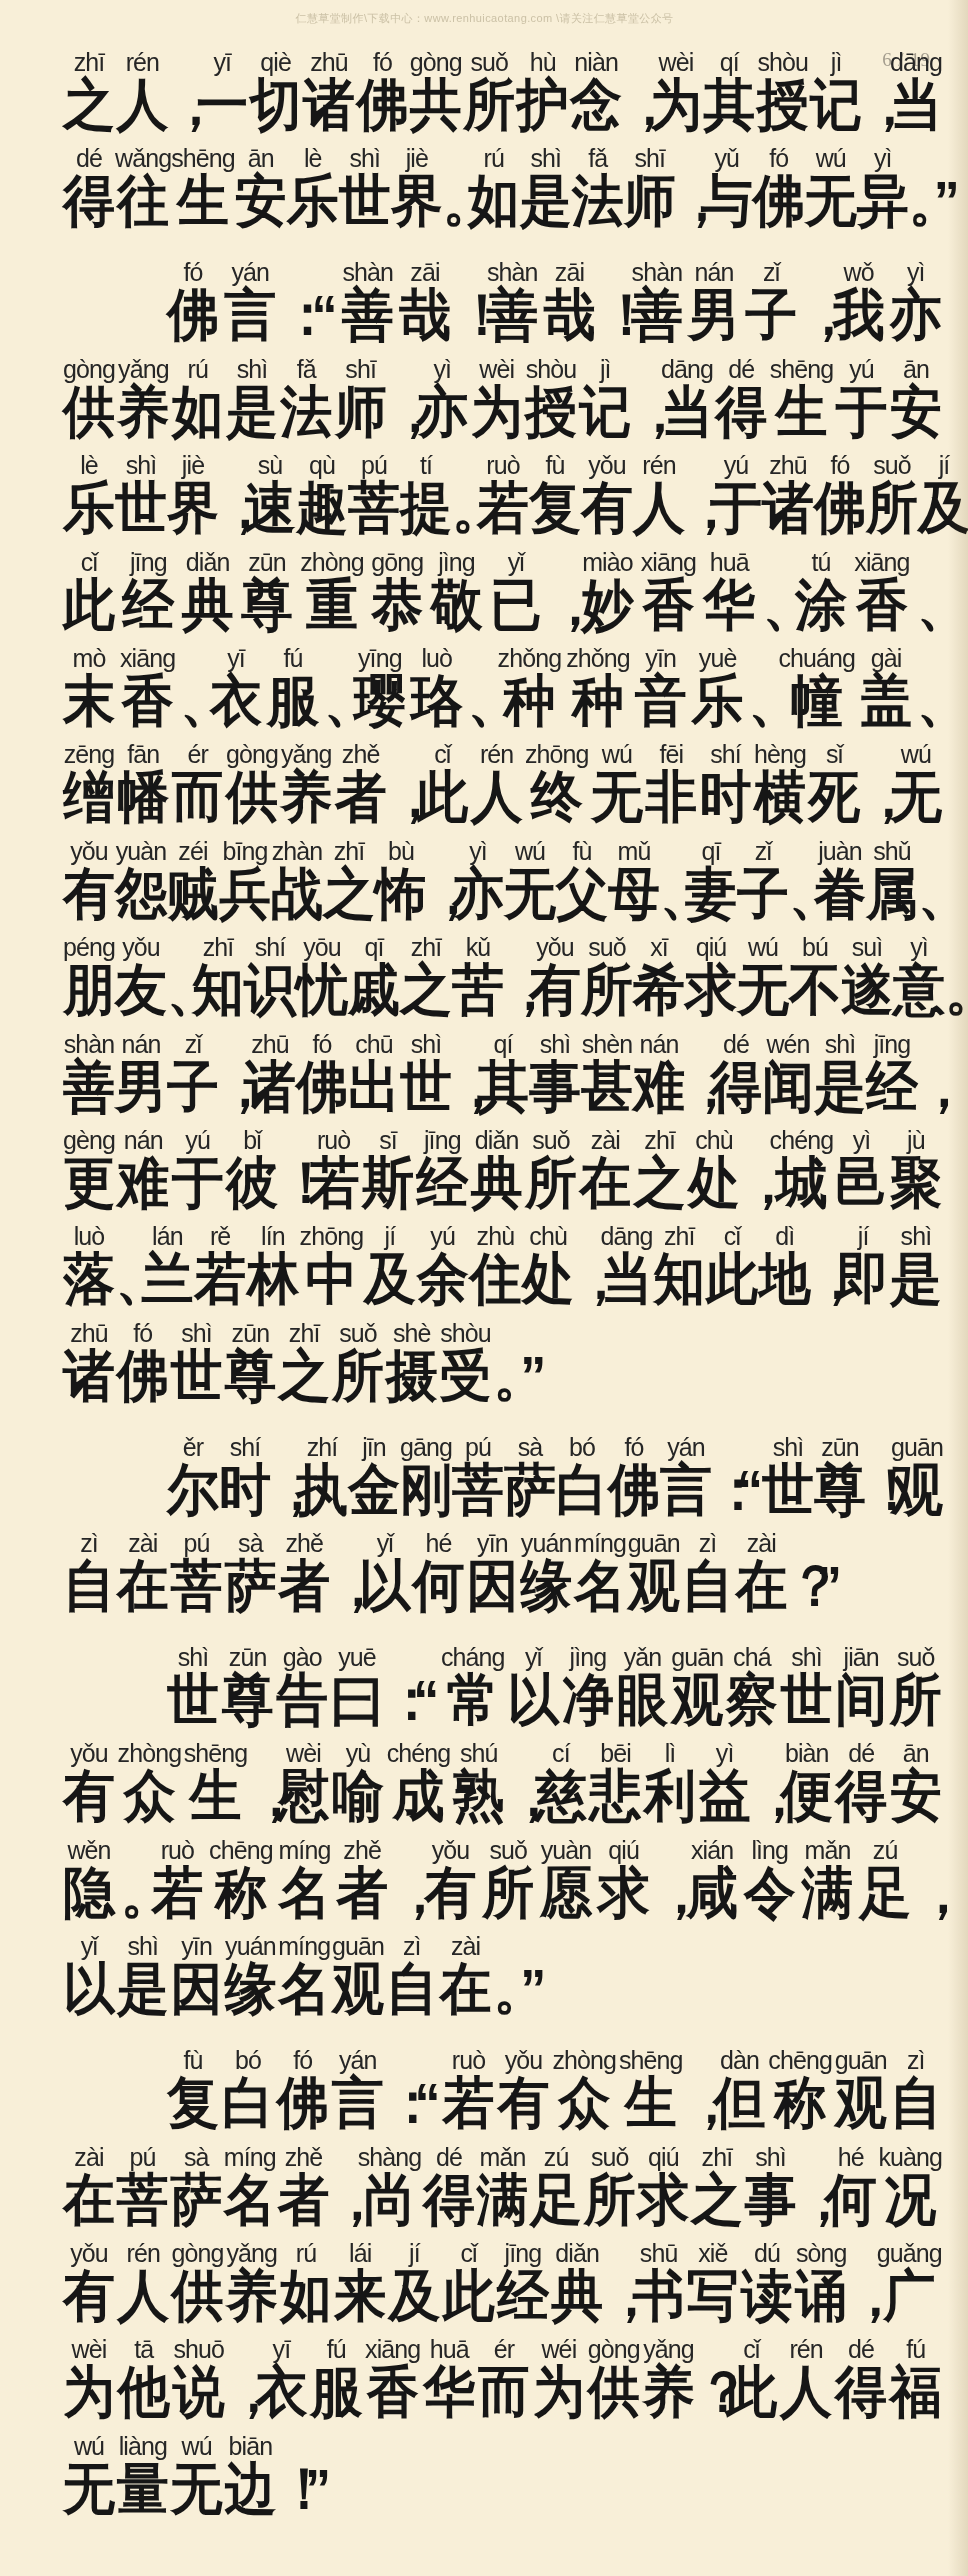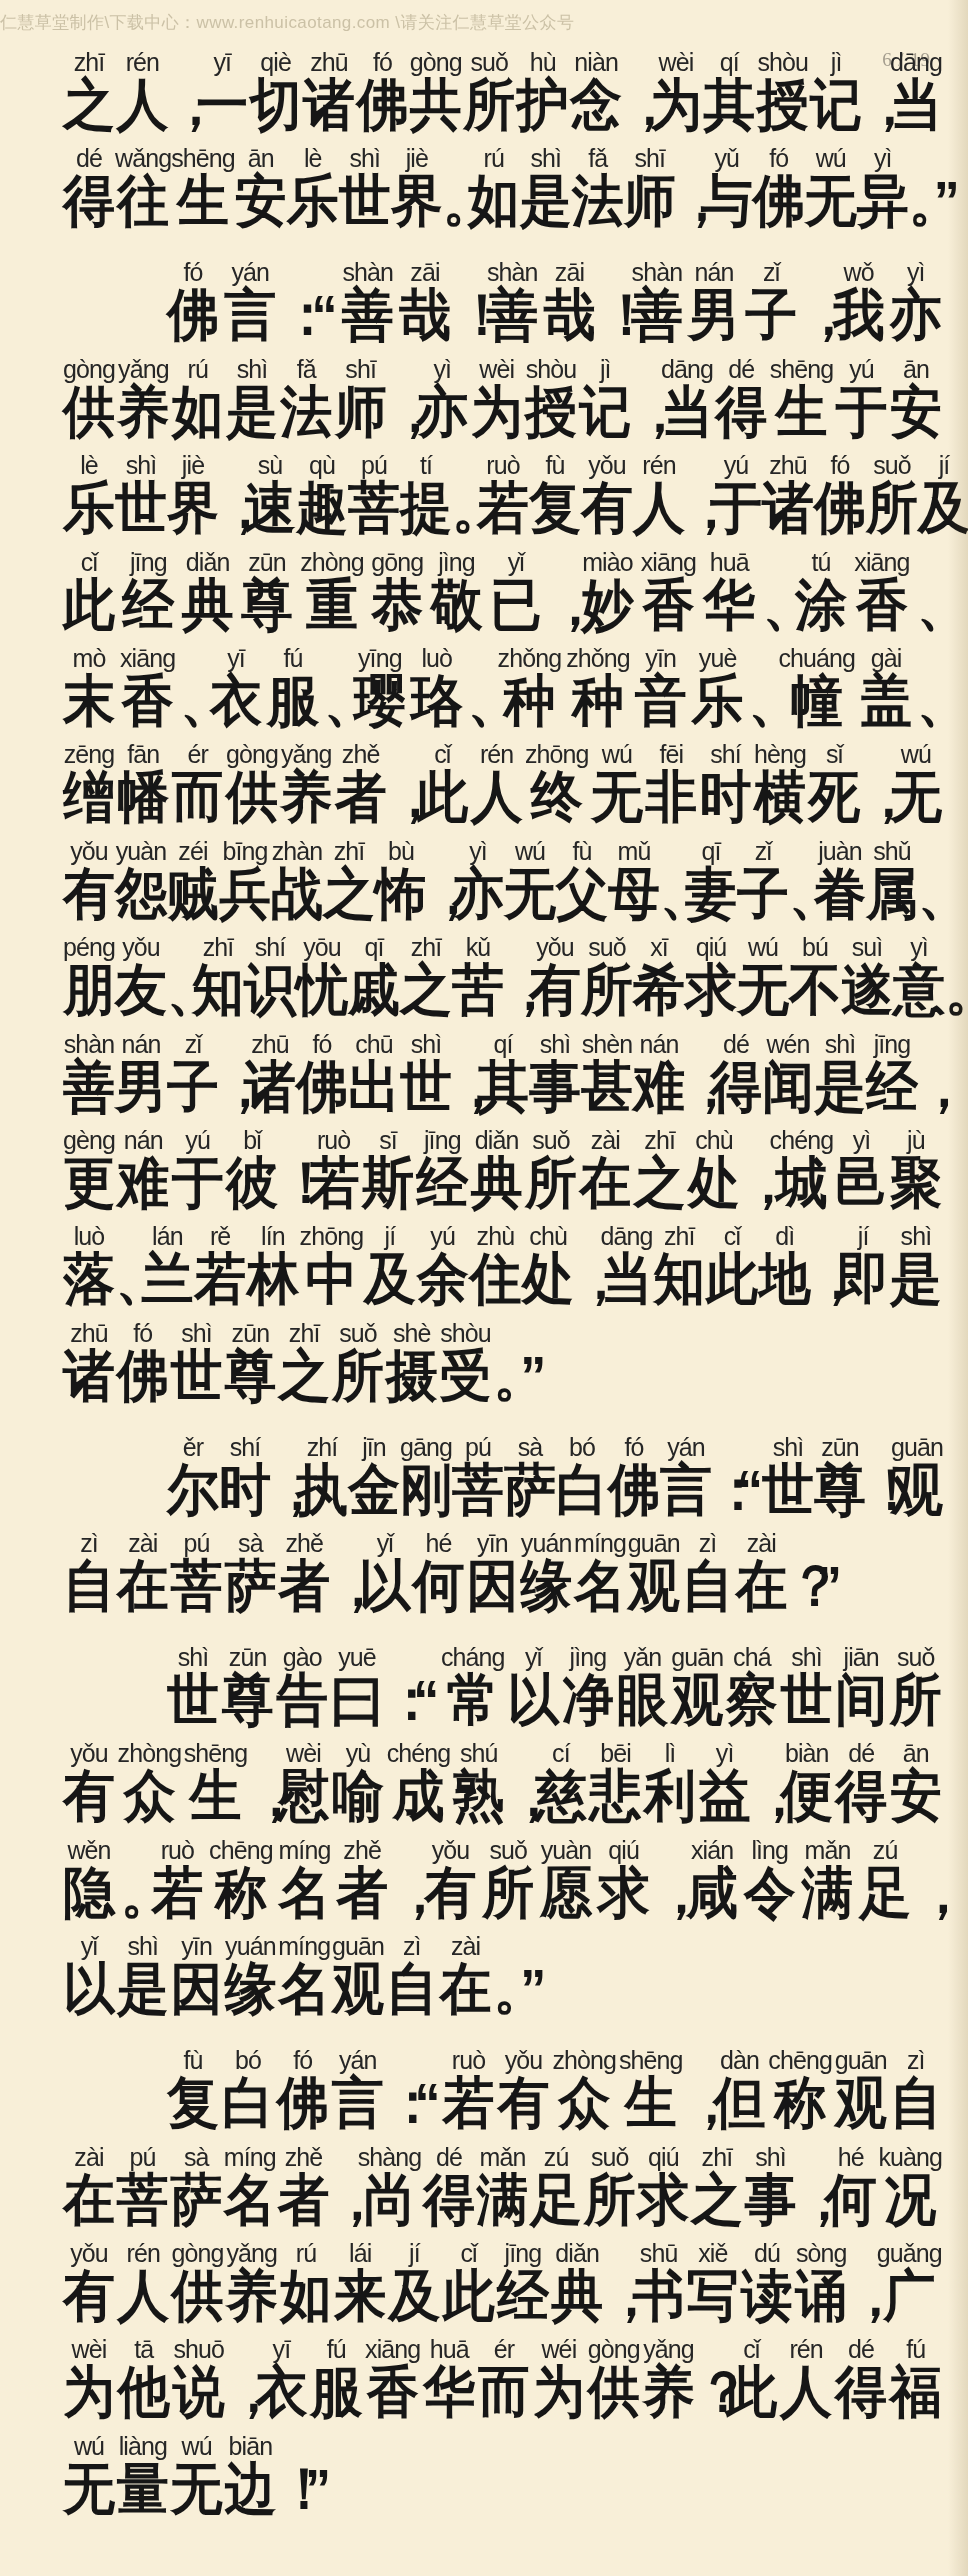--- a/index.html
+++ b/index.html
@@ -22,21 +22,22 @@
   .page::after{ 
     content:"";position:absolute;top:0;right:0;width:21.5px;height:100%;
     background:linear-gradient(to right, rgba(110,88,40,0) 0%, rgba(110,88,40,0.16) 100%);
     pointer-events:none;
   }
   .header{
     position:absolute;top:7.2px;left:0;width:100%;height:30.5px;
   }
   .header-center{
     position:absolute;left:0;right:0;top:3.6px;
-    font-size:17px;letter-spacing:0.4px;
+    text-align:center;
+    font-size:11px;letter-spacing:0.4px;
     color:var(--header);
     white-space:nowrap;
   }
   .header-page{
     position:absolute;right:38px;top:2.7px;
     font-family:"Liberation Serif",serif;
     font-weight:normal;
     font-size:19px;
     color:var(--pagenum);
     letter-spacing:0.9px;

